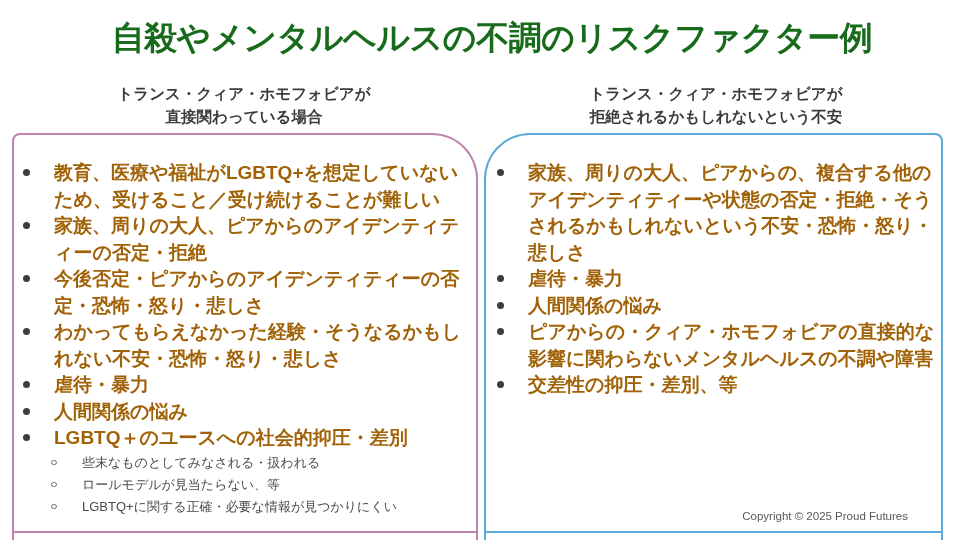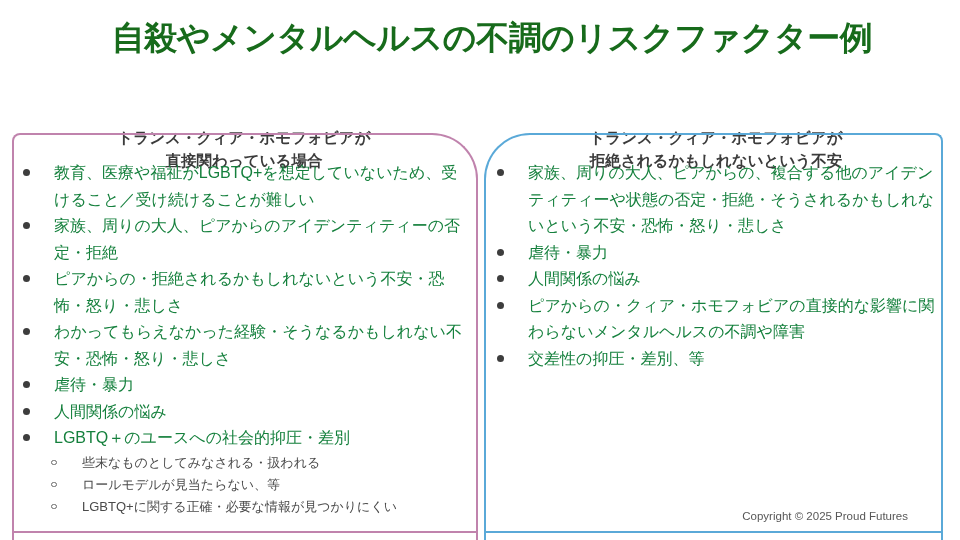--- a/index.html
+++ b/index.html
@@ -39,21 +39,20 @@
 
   
   .col-heading {
     position: absolute;
     top: 82px;
     font-size: 15.5px;
     font-weight: 700;
     color: #3b3b3b;
     text-align: center;
     line-height: 1.5;
-    margin-top: 44px;
   }
   #heading-left  { left: 14px;  width: 460px; }
   #heading-right { left: 490px; width: 452px; }
   .col-heading .hl2 { display: block; }
 
   
   .panel {
     position: absolute;
     box-sizing: border-box;
     background: transparent;
@@ -100,24 +99,25 @@
     list-style: none;
     margin: 0;
     padding: 0;
   }
   #list-left  { left: 18px;  top: 160px; width: 452px; }
   #list-right { left: 492px; top: 160px; width: 446px; }
 
   .bullets li.lvl1 {
     position: relative;
     padding-left: 36px;
-    font-size: 16px;
+    font-size: 19px;
     line-height: 26.5px;
-    color: #15803d;
+    color: #a16207;
     margin-bottom: 0;
+    font-weight: bold;
   }
   .bullets li.lvl1 > .dot {
     position: absolute;
     left: 5px;
     top: 9px;
     width: 7px;
     height: 7px;
     border-radius: 50%;
     background: #3d3d3d;
   }
@@ -177,21 +177,21 @@
       <li class="lvl1">
         <span class="dot"></span>
         <span class="btext">教育、医療や福祉がLGBTQ+を想定していないため、受けること／受け続けることが難しい</span>
       </li>
       <li class="lvl1">
         <span class="dot"></span>
         <span class="btext">家族、周りの大人、ピアからのアイデンティティーの否定・拒絶</span>
       </li>
       <li class="lvl1">
         <span class="dot"></span>
-        <span class="btext">ピアからの・拒絶されるかもしれないという不安・恐怖・怒り・悲しさ</span>
+        <span class="btext">今後否定・ピアからのアイデンティティーの否定・恐怖・怒り・悲しさ</span>
       </li>
       <li class="lvl1">
         <span class="dot"></span>
         <span class="btext">わかってもらえなかった経験・そうなるかもしれない不安・恐怖・怒り・悲しさ</span>
       </li>
       <li class="lvl1">
         <span class="dot"></span>
         <span class="btext">虐待・暴力</span>
       </li>
       <li class="lvl1">

